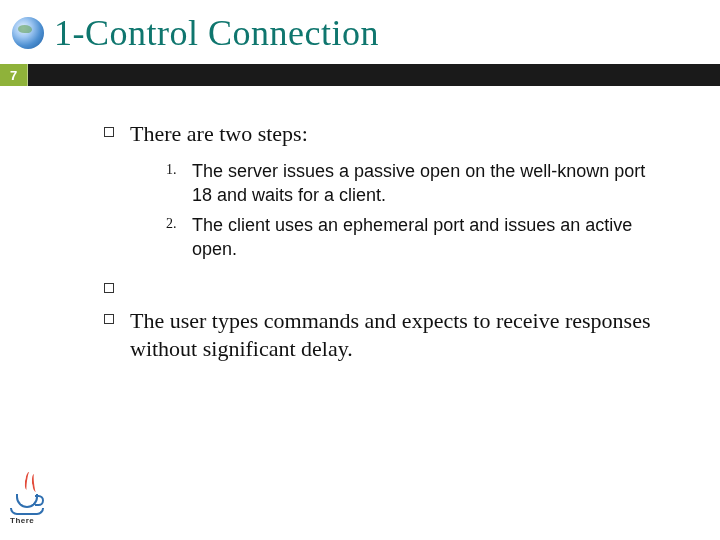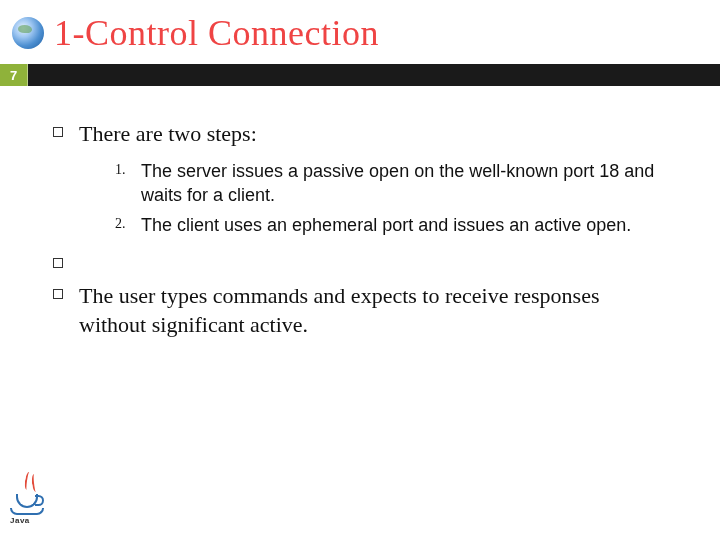--- a/index.html
+++ b/index.html
@@ -1,25 +1,25 @@
 <!DOCTYPE html>
 <html><head>
 <meta charset="utf-8">
 <style>
   * { margin: 0; padding: 0; box-sizing: border-box; }
   html, body { width: 720px; height: 540px; overflow: hidden; background: #fff; font-family: Arial, Helvetica, sans-serif; }
   .slide { width: 720px; height: 540px; position: relative; background: #fff; }
   .header { display: flex; align-items: center; padding: 12px 12px 6px 12px; }
   .globe-icon { width: 32px; height: 32px; border-radius: 50%; background: radial-gradient(circle at 35% 35%, #e6f2ff 0%, #9fc7f2 30%, #4d8fd1 60%, #1a5a9e 100%); position: relative; margin-right: 10px; flex-shrink: 0; }
   .globe-icon::after { content: ""; position: absolute; top: 8px; left: 6px; width: 14px; height: 8px; background: #6fa86f; border-radius: 50% 60% 40% 50%; opacity: .7; }
-  .title { font-family: "Times New Roman", Times, serif; font-size: 36px; color: #ef4444; font-weight: 400; letter-spacing: 0.5px; }
+  .title { font-family: "Times New Roman", Times, serif; font-size: 36px; color: #0f766e; font-weight: 400; letter-spacing: 0.5px; }
   .bar-row { display: flex; align-items: stretch; height: 22px; margin-top: 4px; }
   .page-badge { width: 28px; height: 22px; background: #8fb23a; color: #fff; font-size: 13px; font-weight: bold; display: flex; align-items: center; justify-content: center; border-right: 1px solid rgba(255,255,255,.4); }
   .bar-fill { flex: 1; background: #1a1a1a; }
-  .body { padding: 20px 60px 0 45px; }
+  .body { padding: 20px 60px 0 96px; }
   .bullet-item { display: flex; margin: 14px 0 10px 8px; }
   .sq { width: 10px; height: 10px; border: 1.5px solid #333; margin-top: 7px; margin-right: 16px; flex-shrink: 0; }
   .ptext { font-family: "Times New Roman", Times, serif; font-size: 22px; color: #111; line-height: 1.3; }
   .numlist { margin: 4px 0 10px 70px; }
   .numitem { display: flex; margin: 6px 0; }
   .numlabel { font-family: "Times New Roman", Times, serif; font-size: 14px; color: #111; width: 26px; flex-shrink: 0; padding-top: 3px; }
   .numtext { font-family: Arial, Helvetica, sans-serif; font-size: 18px; color: #111; line-height: 1.35; }
   .java-logo { position: absolute; left: 10px; bottom: 12px; width: 40px; height: 56px; }
   .steam { position: absolute; left: 15px; top: 0; width: 12px; height: 22px; }
   .steam::before, .steam::after { content: ""; position: absolute; width: 4px; height: 18px; border-left: 2px solid #e24b3a; border-radius: 50%; }
@@ -62,25 +62,25 @@
         <div class="numtext">The client uses an ephemeral port and issues an active open.</div>
       </div>
     </div>
 
     <div class="bullet-item">
       <div class="sq"></div>
     </div>
 
     <div class="bullet-item">
       <div class="sq"></div>
-      <div class="ptext">The user types commands and expects to receive responses without significant active.</div>
+      <div class="ptext">The user types commands and expects to receive responses without significant delay.</div>
     </div>
 
   </div>
 
   <div class="java-logo">
     <div class="steam"></div>
     <div class="cup"></div>
     <div class="saucer"></div>
-    <div class="jtext">Java</div>
+    <div class="jtext">There</div>
   </div>
 
 </div>
 
 </body></html>

